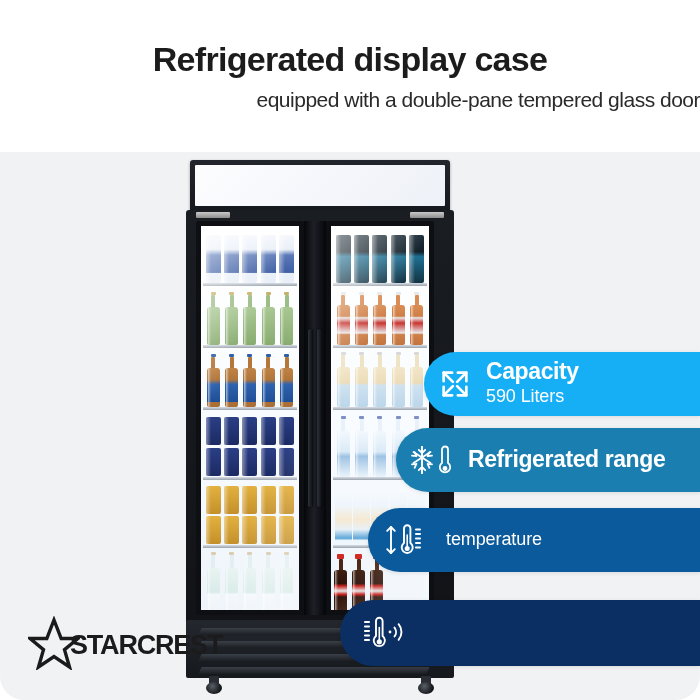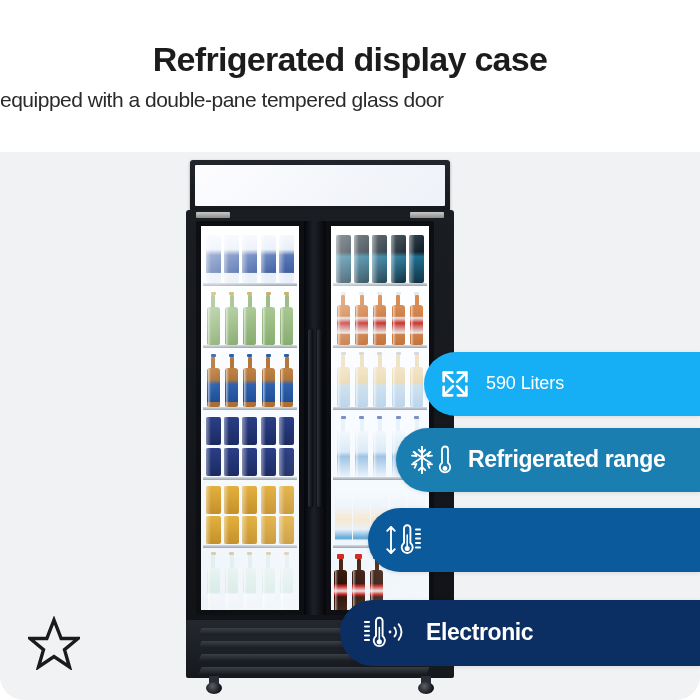--- a/index.html
+++ b/index.html
@@ -13,21 +13,21 @@
   
   .header{
     position:absolute;left:0;top:0;width:700px;height:152px;
     background:#ffffff;z-index:5;
   }
   .title{
     position:absolute;left:0;top:40px;width:700px;text-align:center;
     font-size:34px;font-weight:bold;color:#1c1c1c;letter-spacing:-0.7px;
   }
   .subtitle{
-    position:absolute;left:0;top:88px;width:700px;text-align:left;
+    position:absolute;left:0;top:88px;width:700px;text-align:right;
     font-size:21px;font-weight:normal;color:#2a2a2a;letter-spacing:-0.5px;
   }
 
   
   .stage{
     position:absolute;left:0;top:152px;width:700px;height:548px;
     background:#f1f2f4;overflow:hidden;
   }
 
   
@@ -515,20 +515,21 @@
           <path d="M4 4l6.5 6.5"></path>
         <path d="M14 4h6v6"></path>
           <path d="M20 4l-6.5 6.5"></path>
         <path d="M10 20H4v-6"></path>
           <path d="M4 20l6.5-6.5"></path>
         <path d="M14 20h6v-6"></path>
           <path d="M20 20l-6.5-6.5"></path>
       </svg>
     </div>
     <div class="txt">
+      <div class="ttl">Capacity</div>
       <div class="sub">590 Liters</div>
     </div>
   </div>
 
   <div class="badge" id="badge-temp-range">
     <div class="ico">
       <svg width="46" height="36" viewBox="0 0 46 36" fill="none" stroke="#fff" stroke-width="1.8" stroke-linecap="round" stroke-linejoin="round">
         <g>
           <path d="M13 5v26"></path>
             <path d="M13 5v26"></path>
@@ -558,41 +559,42 @@
         <path d="M9 6v26"></path>
           <path d="M5.2 9.8L9 6l3.8 3.8"></path>
           <path d="M5.2 28.2L9 32l3.8-3.8"></path>
         <path d="M22 22V7.5a3.2 3.2 0 0 1 6.4 0V22a5.5 5.5 0 1 1-6.4 0z"></path>
         <circle cx="25.2" cy="27.6" r="2.5" fill="#fff" stroke="none"></circle>
         <path d="M25.2 14v12" stroke-width="1.6"></path>
         <path d="M34 8.5h4M34 13h4M34 17.5h4M34 22h4M34 26.5h4" stroke-width="2.1"></path>
       </svg>
     </div>
     <div class="txt">
+      <div class="sub">temperature</div>
     </div>
   </div>
 
   <div class="badge" id="badge-electronic">
     <div class="ico">
       <svg width="52" height="40" viewBox="0 0 52 40" fill="none" stroke="#fff" stroke-width="1.9" stroke-linecap="round" stroke-linejoin="round">
         <path d="M8 9h4M8 13.5h4M8 18h4M8 22.5h4M8 27h4" stroke-width="2.1"></path>
         <path d="M19 23V8a3.3 3.3 0 0 1 6.6 0v15a5.6 5.6 0 1 1-6.6 0z"></path>
         <circle cx="22.3" cy="28.8" r="2.6" fill="#fff" stroke="none"></circle>
         <path d="M22.3 14.5v12" stroke-width="1.6"></path>
         <circle cx="33" cy="19" r="1.4" fill="#fff" stroke="none"></circle>
         <path d="M37.5 14.6a7 7 0 0 1 0 8.8"></path>
         <path d="M41.6 11.2a12 12 0 0 1 0 15.6"></path>
       </svg>
     </div>
     <div class="txt">
-      <div class="ttl">Electronic</div>
     </div>
   </div>
 
   <div class="logo">
     <span>
       <svg width="52" height="54" viewBox="0 0 52 54" fill="none" stroke="#1b1b1b" stroke-width="3.4" stroke-linejoin="miter" stroke-linecap="butt">
         <path d="M26 4 L33.2 22.5 L50 22.5 L36.5 33.6 L41.5 51 L26 40.5 L10.5 51 L15.5 33.6 L2 22.5 L18.8 22.5 Z"></path>
       </svg>
     </span>
+    <span class="logo-word">STARCREST</span>
   </div>
 
 </div>
 
 </body></html>

